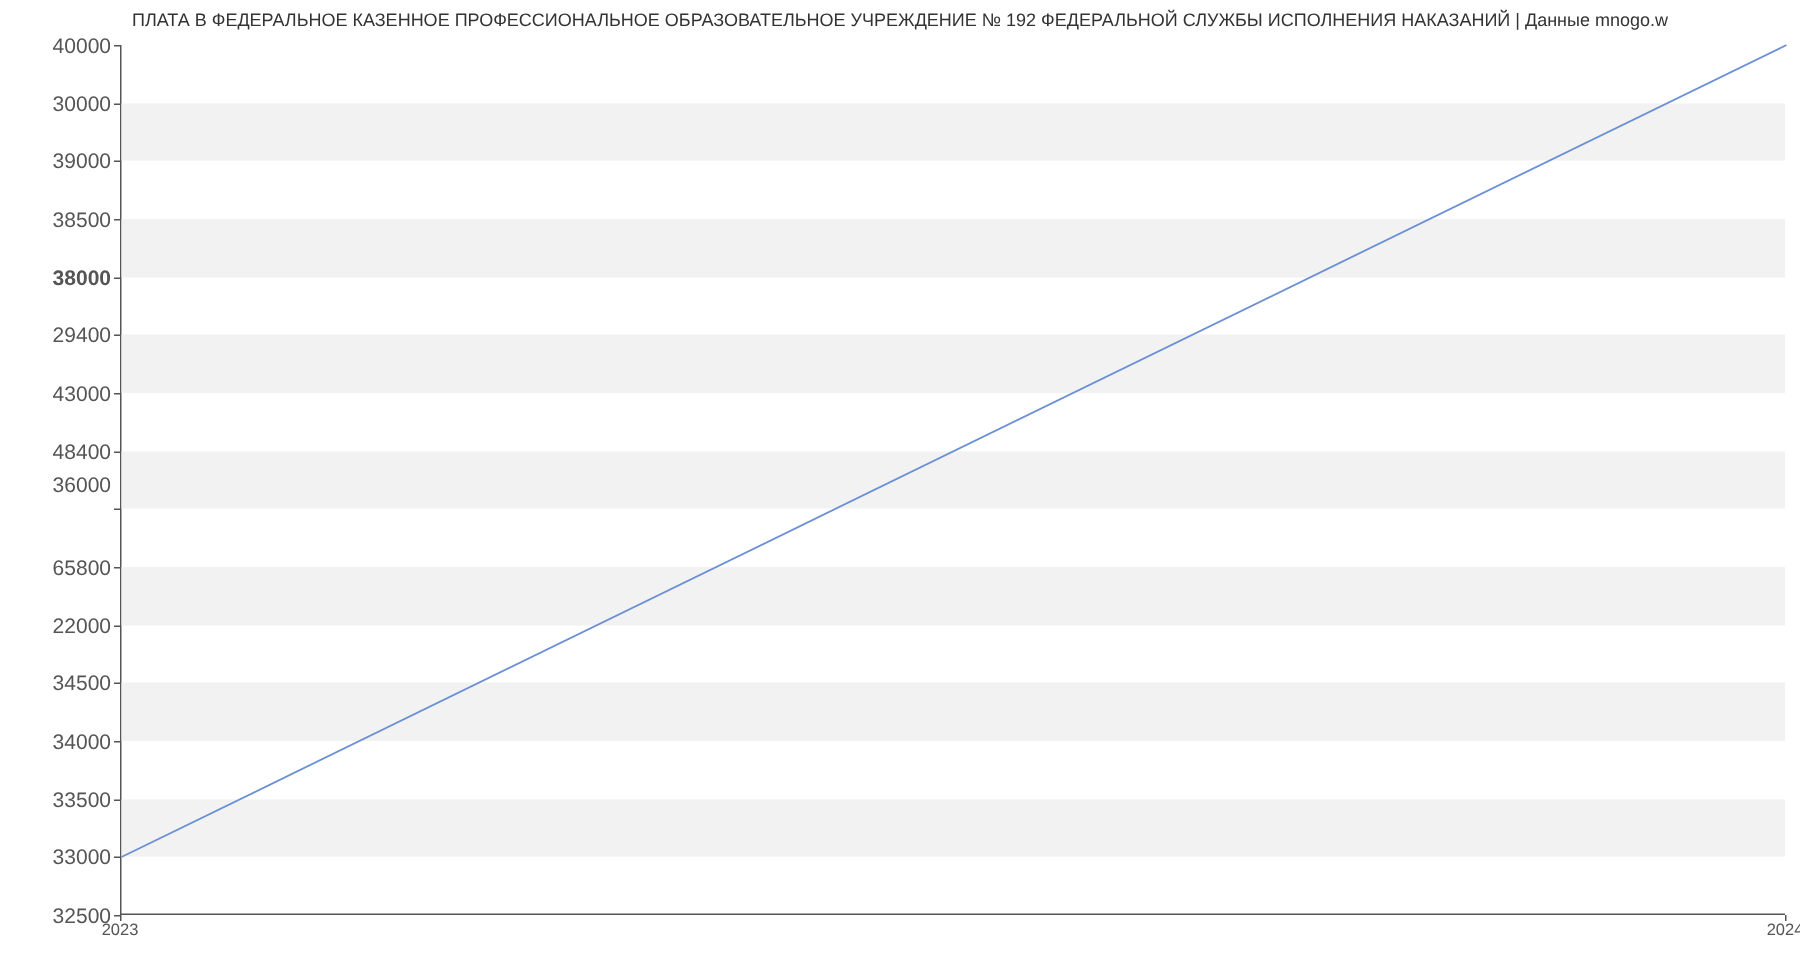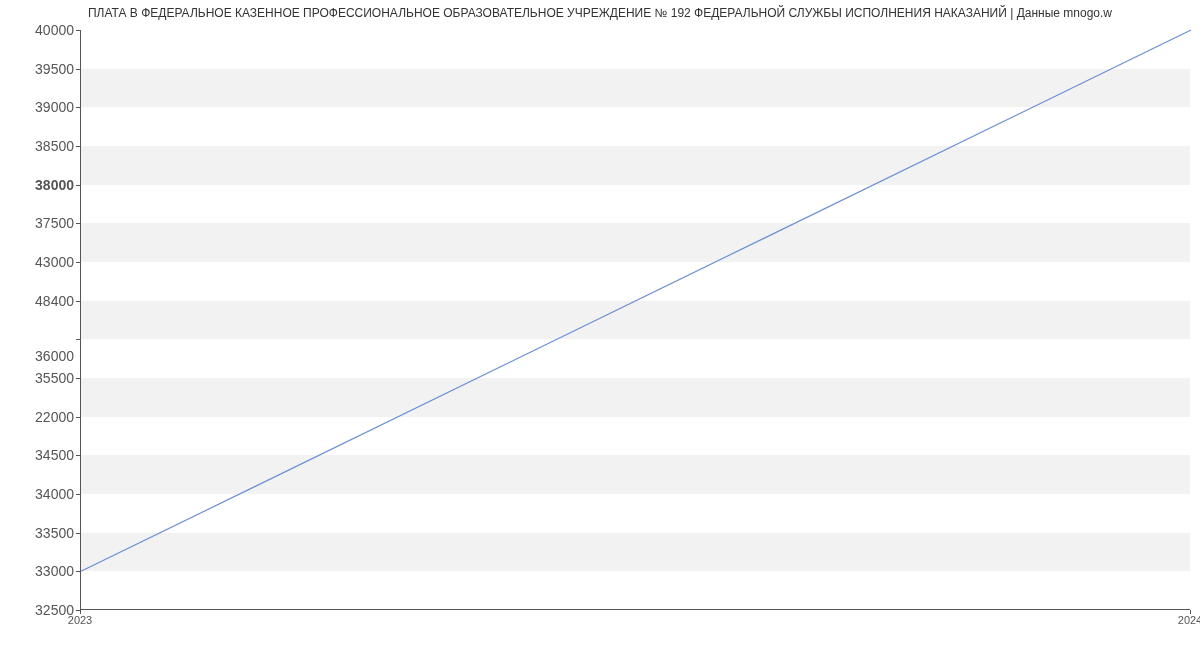--- a/index.html
+++ b/index.html
@@ -110,37 +110,37 @@
     <div class="y-tick-label" style="top: 571.333px;">33000</div>
     <div class="y-tick-mark" style="top: 571.333px;"></div>
     <div class="y-tick-label" style="top: 532.667px;">33500</div>
     <div class="y-tick-mark" style="top: 532.667px;"></div>
     <div class="y-tick-label" style="top: 494px;">34000</div>
     <div class="y-tick-mark" style="top: 494px;"></div>
     <div class="y-tick-label" style="top: 455.333px;">34500</div>
     <div class="y-tick-mark" style="top: 455.333px;"></div>
     <div class="y-tick-label" style="top: 416.667px;">22000</div>
     <div class="y-tick-mark" style="top: 416.667px;"></div>
-    <div class="y-tick-label" style="top: 378px;">35500</div>
+    <div class="y-tick-label" style="top: 378px;">65800</div>
     <div class="y-tick-mark" style="top: 378px;"></div>
-    <div class="y-tick-label" style="top: 356px;">36000</div>
+    <div class="y-tick-label" style="top: 323px;">36000</div>
     <div class="y-tick-mark" style="top: 339.333px;"></div>
     <div class="y-tick-label" style="top: 300.667px;">48400</div>
     <div class="y-tick-mark" style="top: 300.667px;"></div>
     <div class="y-tick-label" style="top: 262px;">43000</div>
     <div class="y-tick-mark" style="top: 262px;"></div>
-    <div class="y-tick-label" style="top: 223.333px;">37500</div>
+    <div class="y-tick-label" style="top: 223.333px;">29400</div>
     <div class="y-tick-mark" style="top: 223.333px;"></div>
     <div class="y-tick-label" style="top: 184.667px; font-weight: bold;">38000</div>
     <div class="y-tick-mark" style="top: 184.667px;"></div>
     <div class="y-tick-label" style="top: 146px;">38500</div>
     <div class="y-tick-mark" style="top: 146px;"></div>
     <div class="y-tick-label" style="top: 107.333px;">39000</div>
     <div class="y-tick-mark" style="top: 107.333px;"></div>
-    <div class="y-tick-label" style="top: 68.6667px;">39500</div>
+    <div class="y-tick-label" style="top: 68.6667px;">30000</div>
     <div class="y-tick-mark" style="top: 68.6667px;"></div>
     <div class="y-tick-label" style="top: 30px;">40000</div>
     <div class="y-tick-mark" style="top: 30px;"></div>
     <div class="x-tick-label" style="left: 80px;">2023</div>
     <div class="x-tick-mark" style="left: 80px;"></div>
     <div class="x-tick-label" style="left: 1190px;">2024</div>
     <div class="x-tick-mark" style="left: 1190px;"></div>
   </div>
 
 </body></html>

